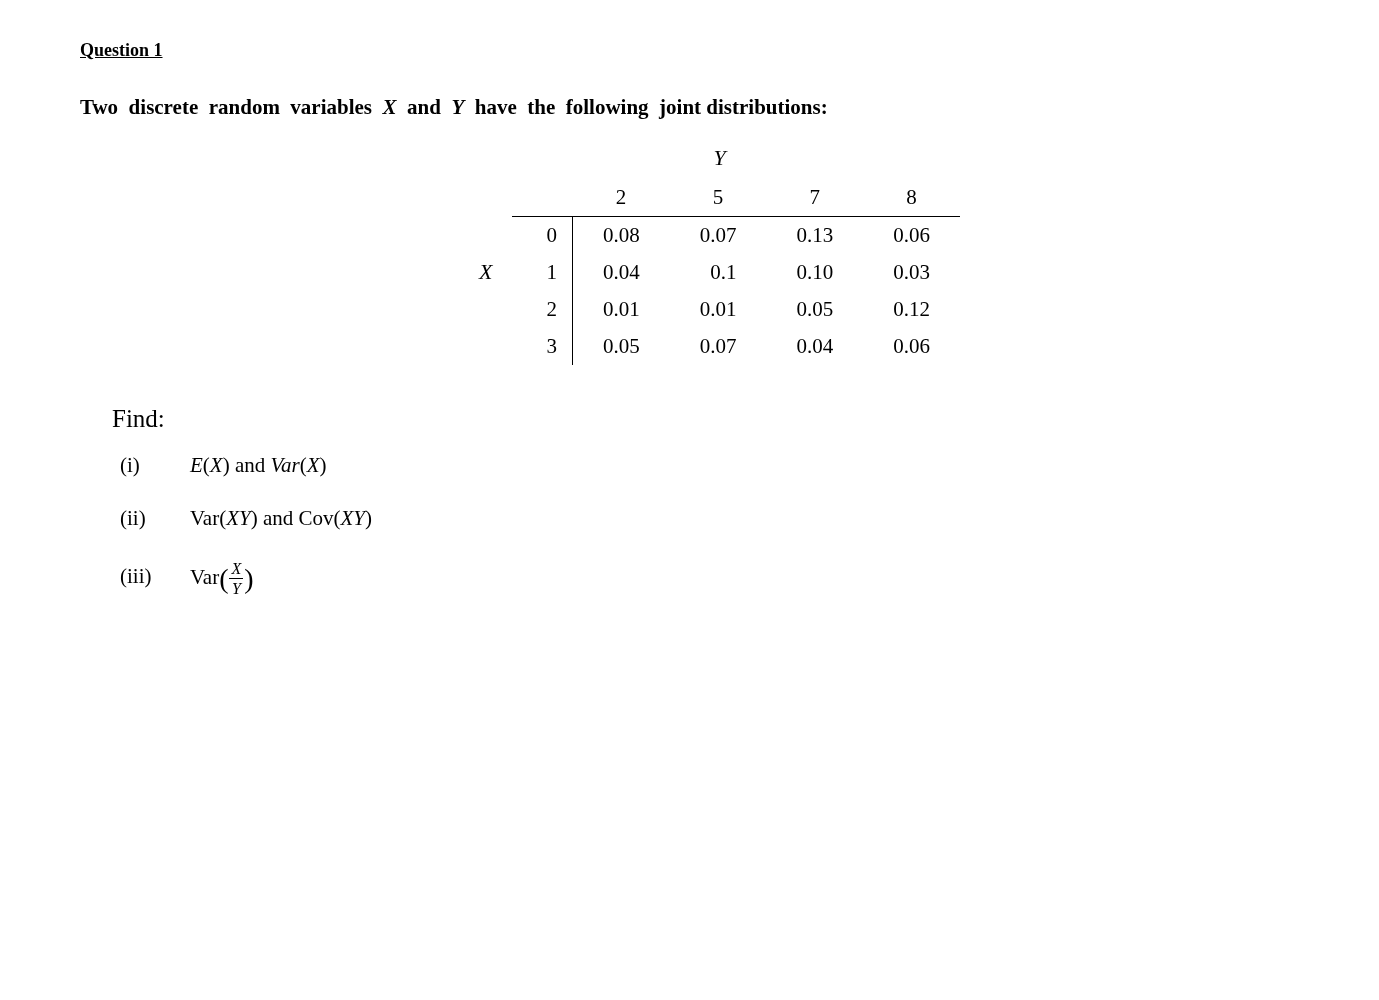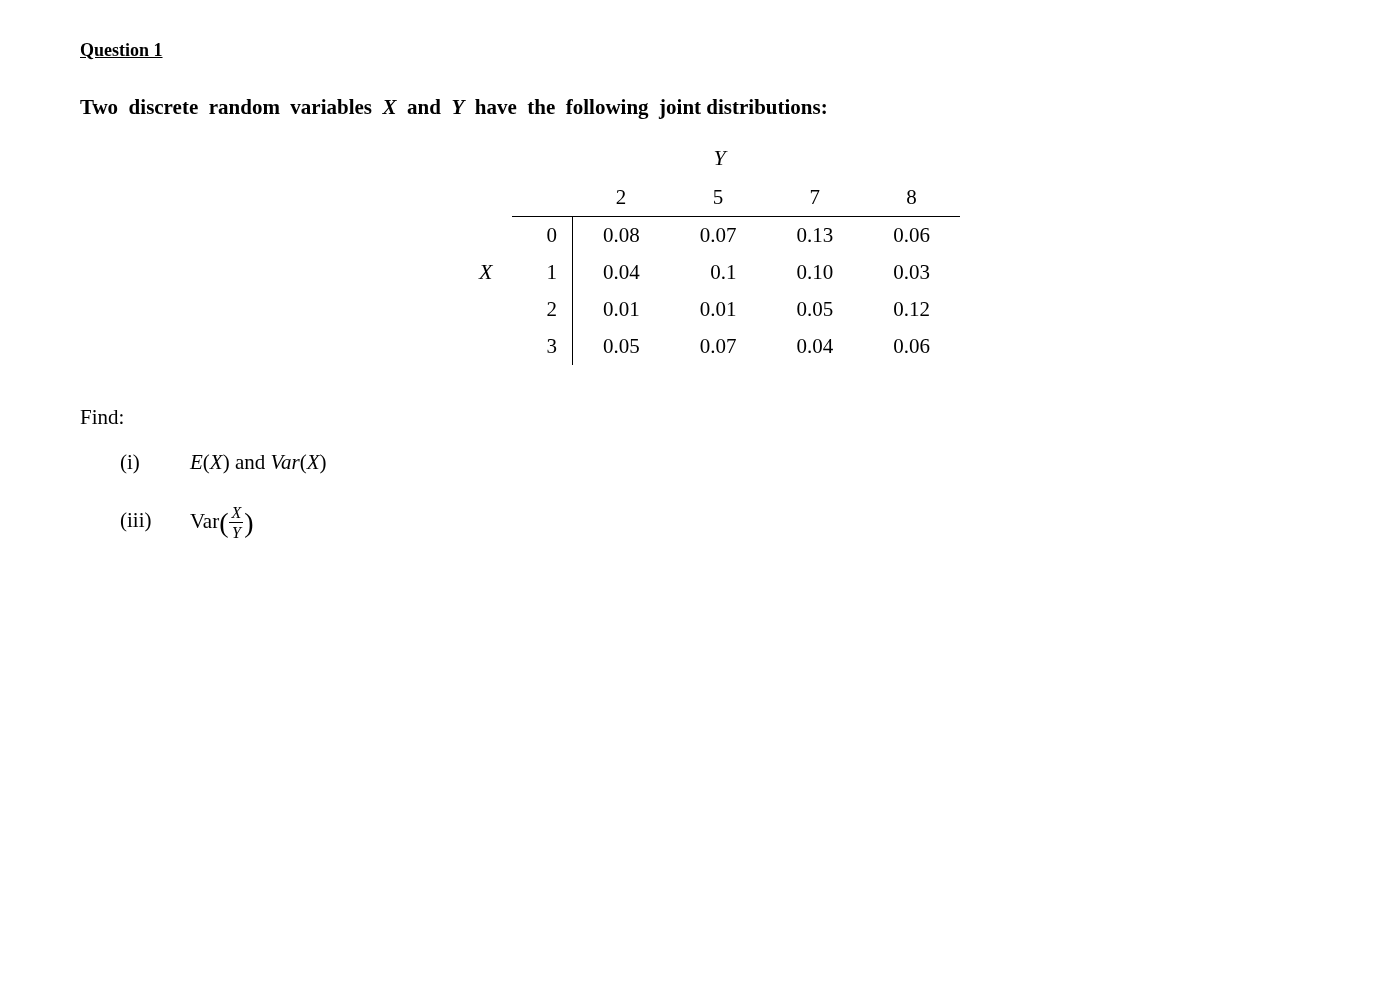--- a/index.html
+++ b/index.html
@@ -96,21 +96,22 @@
 
     .joint-table tbody tr td.row-label {
       text-align: right;
       padding-right: 15px;
       border-right: 1.5px solid #000;
       font-size: 21px;
     }
 
     .find-section {
       margin-bottom: 20px;
-      font-size: 21px;
+      font-size: 25px;
+      margin-left: 32px;
     }
 
     .find-items {
       margin-left: 40px;
     }
 
     .find-item {
       display: flex;
       align-items: baseline;
       margin-bottom: 28px;
@@ -220,20 +221,26 @@
 
 <div class="find-items">
 
   <div class="find-item">
     <span class="item-label">(i)</span>
     <span class="item-content">
       <em>E</em>(<em>X</em>) and <em>Var</em>(<em>X</em>)
     </span>
   </div>
 
+  <div class="find-item">
+    <span class="item-label">(ii)</span>
+    <span class="item-content">
+      Var(<em>XY</em>) and Cov(<em>XY</em>)
+    </span>
+  </div>
 
   <div class="find-item">
     <span class="item-label">(iii)</span>
     <span class="item-content">
       Var<span class="paren-large">(</span><span class="fraction">
           <span class="num"><em>X</em></span>
           <span class="den"><em>Y</em></span>
         </span><span class="paren-large">)</span>
     </span>
   </div>

